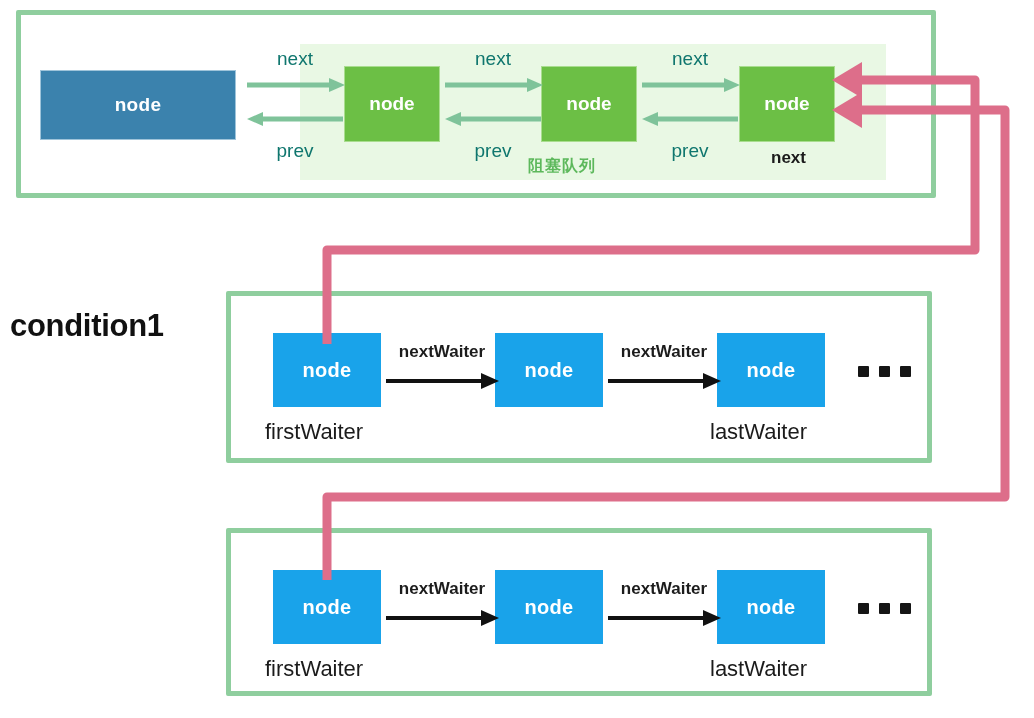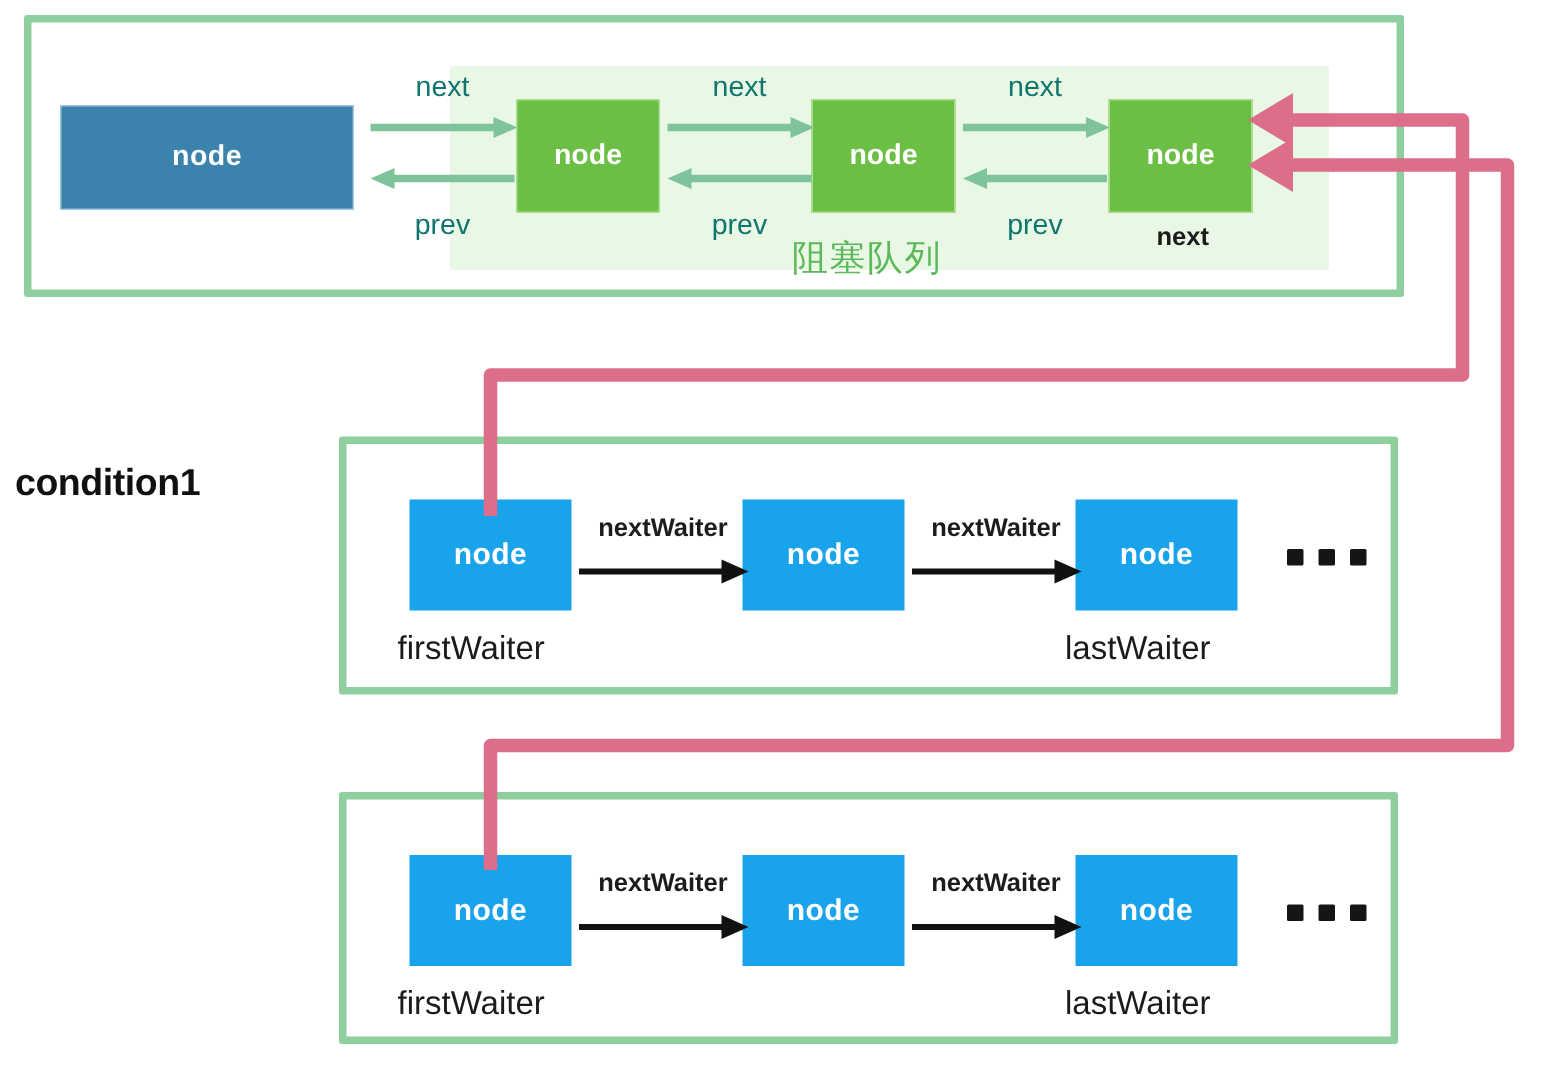--- a/index.html
+++ b/index.html
@@ -28,21 +28,21 @@
   #cond1-container{left:226px;top:291px;width:706px;height:172px;}
   #cond2-container{left:226px;top:528px;width:706px;height:168px;}
 
   
   #bq-region{
     left:300px;top:44px;width:586px;height:136px;
     background:#e9f8e4;
   }
   #bq-label{
     left:528px;top:156px;
-    font-size:24px;font-weight:400;color:#5db85c;
+    font-size:16px;font-weight:700;color:#5db85c;
     letter-spacing:1px;
     font-family:"DejaVu Sans","Liberation Sans",sans-serif;
   }
 
   
   .nodebox{
     position:absolute;
     display:flex;align-items:center;justify-content:center;
     color:#ffffff;font-weight:700;
     box-sizing:border-box;
@@ -86,21 +86,21 @@
   .nwgrp{position:absolute;width:118px;height:54px;font-weight:bold;}
   .nwgrp .lbl{
     position:absolute;left:0;width:118px;text-align:center;top:-2px;
     font-size:17px;color:#1c1c1c;
   }
   .nwgrp svg{position:absolute;left:0;top:24px;}
 
   
   .cond-title{
     position:absolute;
-    font-size:25px;font-weight:700;color:#111111;
+    font-size:31px;font-weight:700;color:#111111;
     letter-spacing:-.3px;
   }
 
   
   .dots{position:absolute;display:flex;align-items:center;}
   .dots i{display:block;background:#151515;}
   .dots.small i{width:6px;height:6px;margin-right:7px;}
   .dots.big i{width:11px;height:11px;margin-right:10px;border-radius:1px;}
 
   

